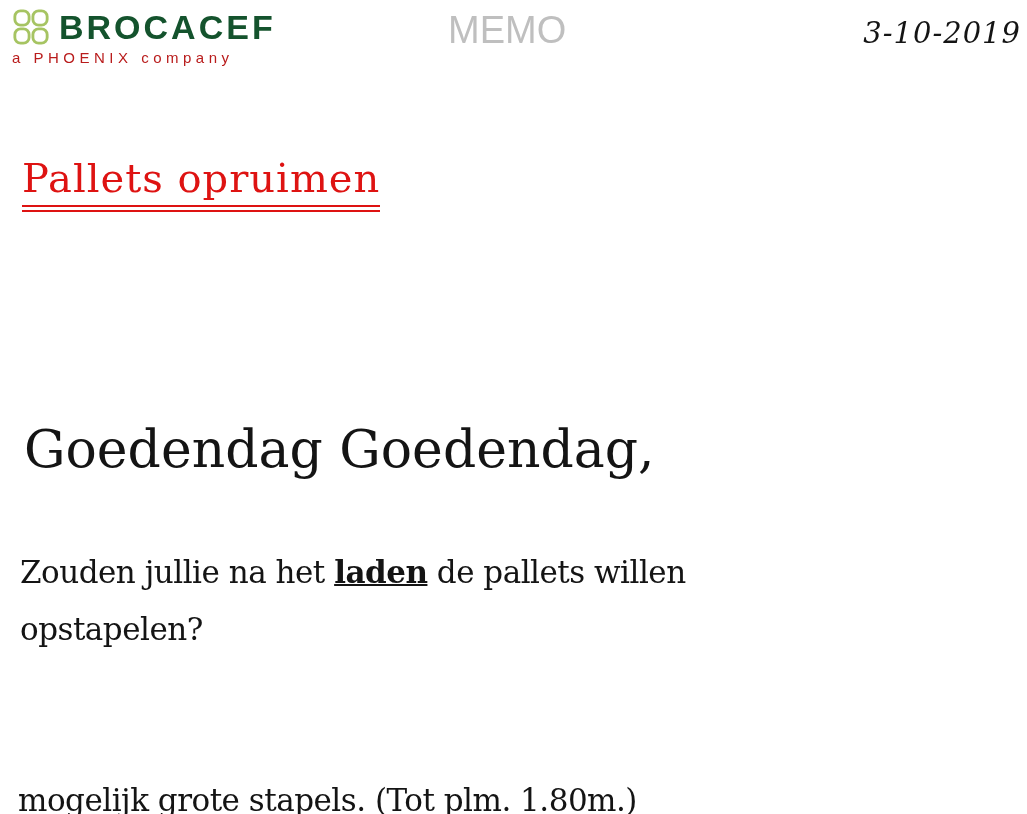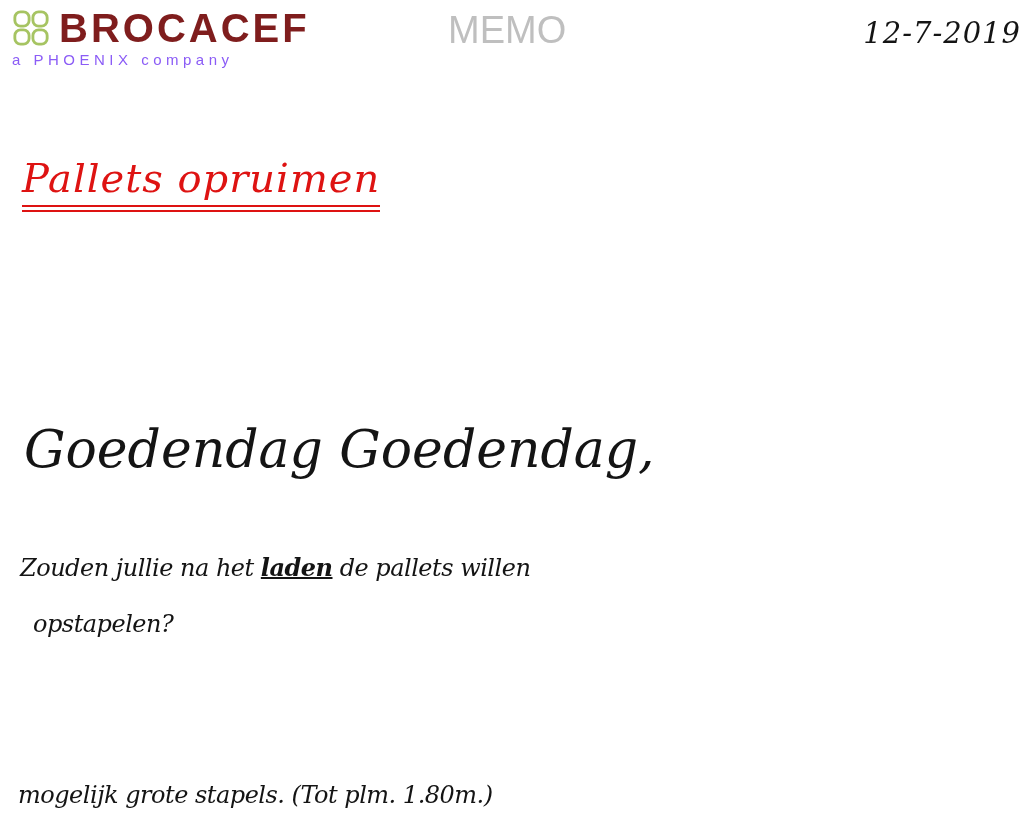--- a/index.html
+++ b/index.html
@@ -24,31 +24,31 @@
   }
   .logo-row {
     display: flex;
     align-items: center;
     gap: 9px;
   }
   .logo-icon svg { display: block; }
   .brand {
     font-family: "Liberation Sans", sans-serif;
     font-weight: bold;
-    font-size: 40px;
+    font-size: 34px;
     letter-spacing: 3px;
-    color: #7f1d1d;
+    color: #14532d;
     line-height: 1;
   }
   .tagline {
     margin-top: 3px;
     font-family: "Liberation Sans", sans-serif;
     font-size: 15px;
     letter-spacing: 4.5px;
-    color: #8b5cf6;
+    color: #b91c1c;
     white-space: nowrap;
   }
 
   .memo-group {
     position: absolute;
     left: 448px;
     top: 8px;
     display: flex;
     gap: 17px;
     font-family: "Liberation Sans", sans-serif;
@@ -63,21 +63,20 @@
     font-family: "DejaVu Serif", "Liberation Serif", serif;
     font-style: italic;
     font-size: 29px;
     color: #141414;
     letter-spacing: 1px;
   }
 
   
   .script {
     font-family: "DejaVu Serif", "Liberation Serif", serif;
-    font-style: italic;
     color: #141414;
   }
 
   .doc-title {
     position: absolute;
     left: 22px;
     top: 156px;
     font-size: 40px;
     letter-spacing: 1px;
     color: #de1312;
@@ -91,27 +90,27 @@
     position: absolute;
     left: 24px;
     top: 418px;
     font-size: 52px;
     line-height: 1.2;
     white-space: nowrap;
   }
 
   .body-line {
     position: absolute;
-    font-size: 24px;
+    font-size: 31px;
     letter-spacing: -0.5px;
     line-height: 1.3;
     white-space: nowrap;
   }
   .p1-l1 { left: 20px; top: 552px; }
-  .p1-l2 { left: 20px; top: 609px; margin-left: 13px; }
+  .p1-l2 { left: 20px; top: 609px; }
   .p2-l1 { left: 18px; top: 724px; }
   .p2-l2 { left: 18px; top: 780px; }
 
   .emph {
     font-weight: bold;
     text-decoration: underline;
     text-decoration-thickness: 2px;
   }
 </style>
 </head>
@@ -133,21 +132,21 @@
       </span>
       <span class="brand">BROCACEF</span>
     </div>
     <div class="tagline">a PHOENIX company</div>
   </div>
 
   <div class="memo-group">
     <span>MEMO</span>
   </div>
 
-  <div class="date">12-7-2019</div>
+  <div class="date">3-10-2019</div>
 
   <div class="doc-title script">Pallets opruimen</div>
 
   <div class="greeting script">Goedendag Goedendag,</div>
 
   <div class="body-line script p1-l1">
     <span>Zouden jullie na het </span><span class="emph">laden</span><span> de pallets willen</span>
   </div>
   <div class="body-line script p1-l2">opstapelen?</div>
 

